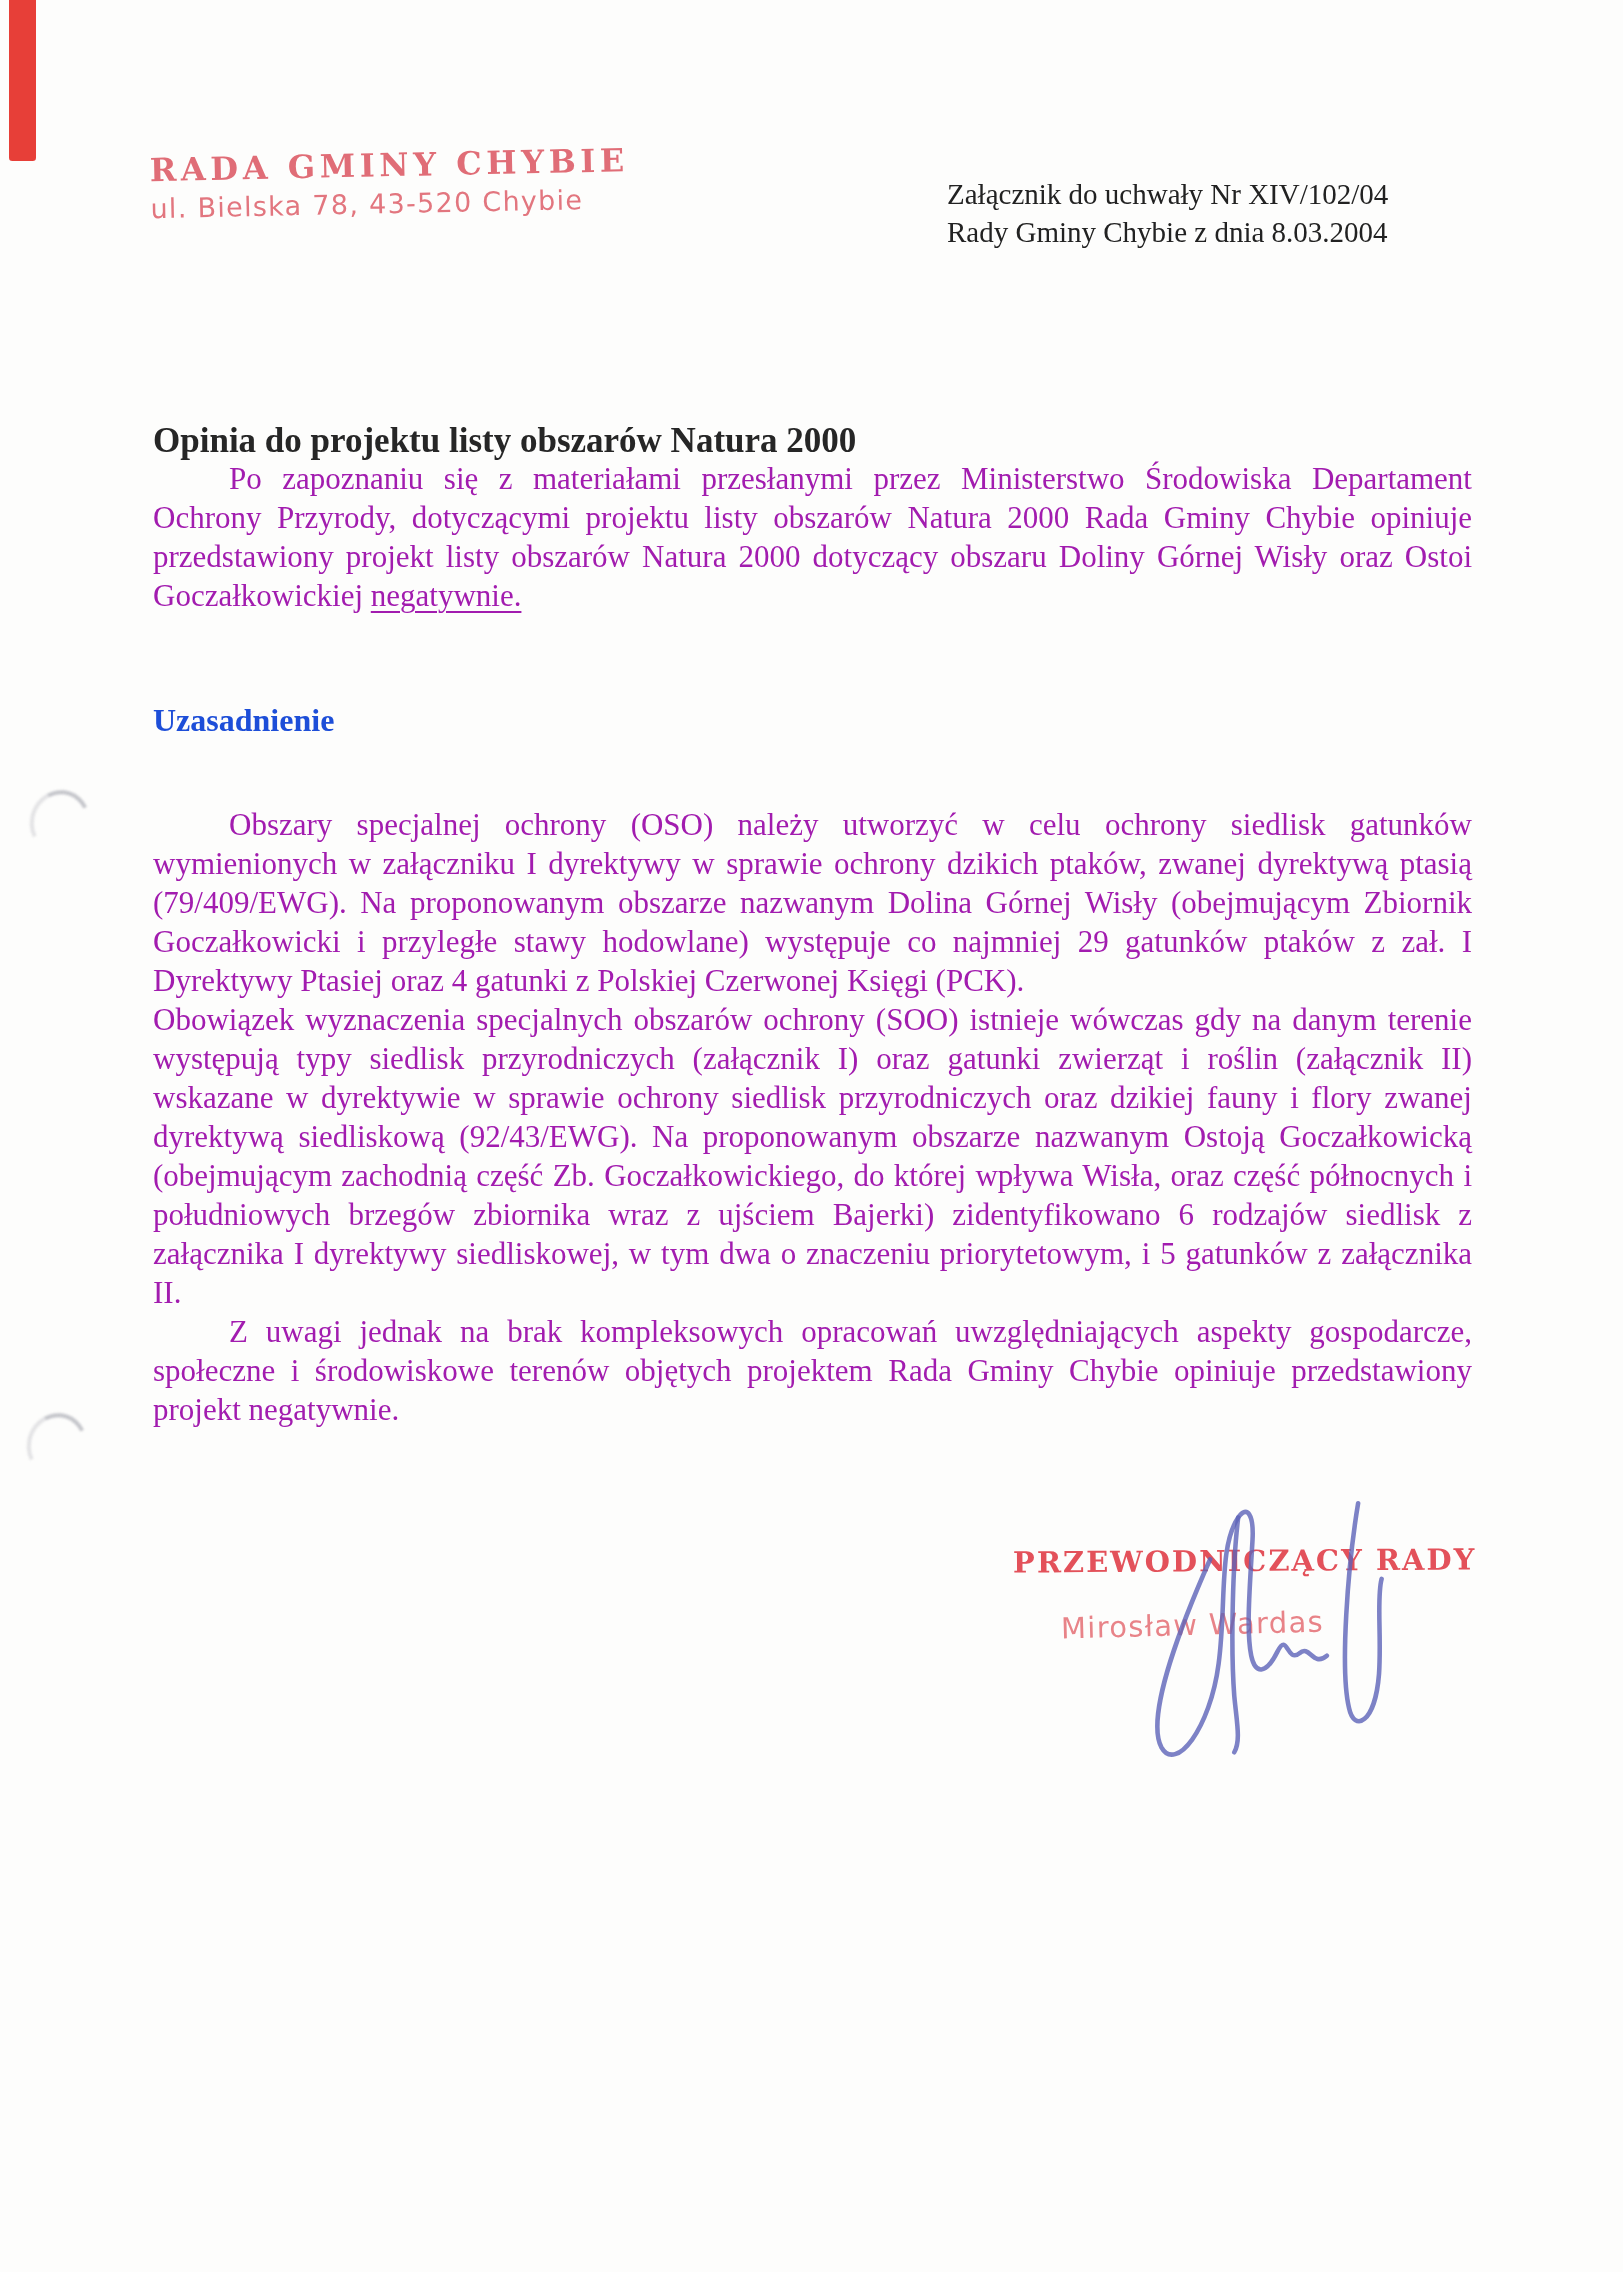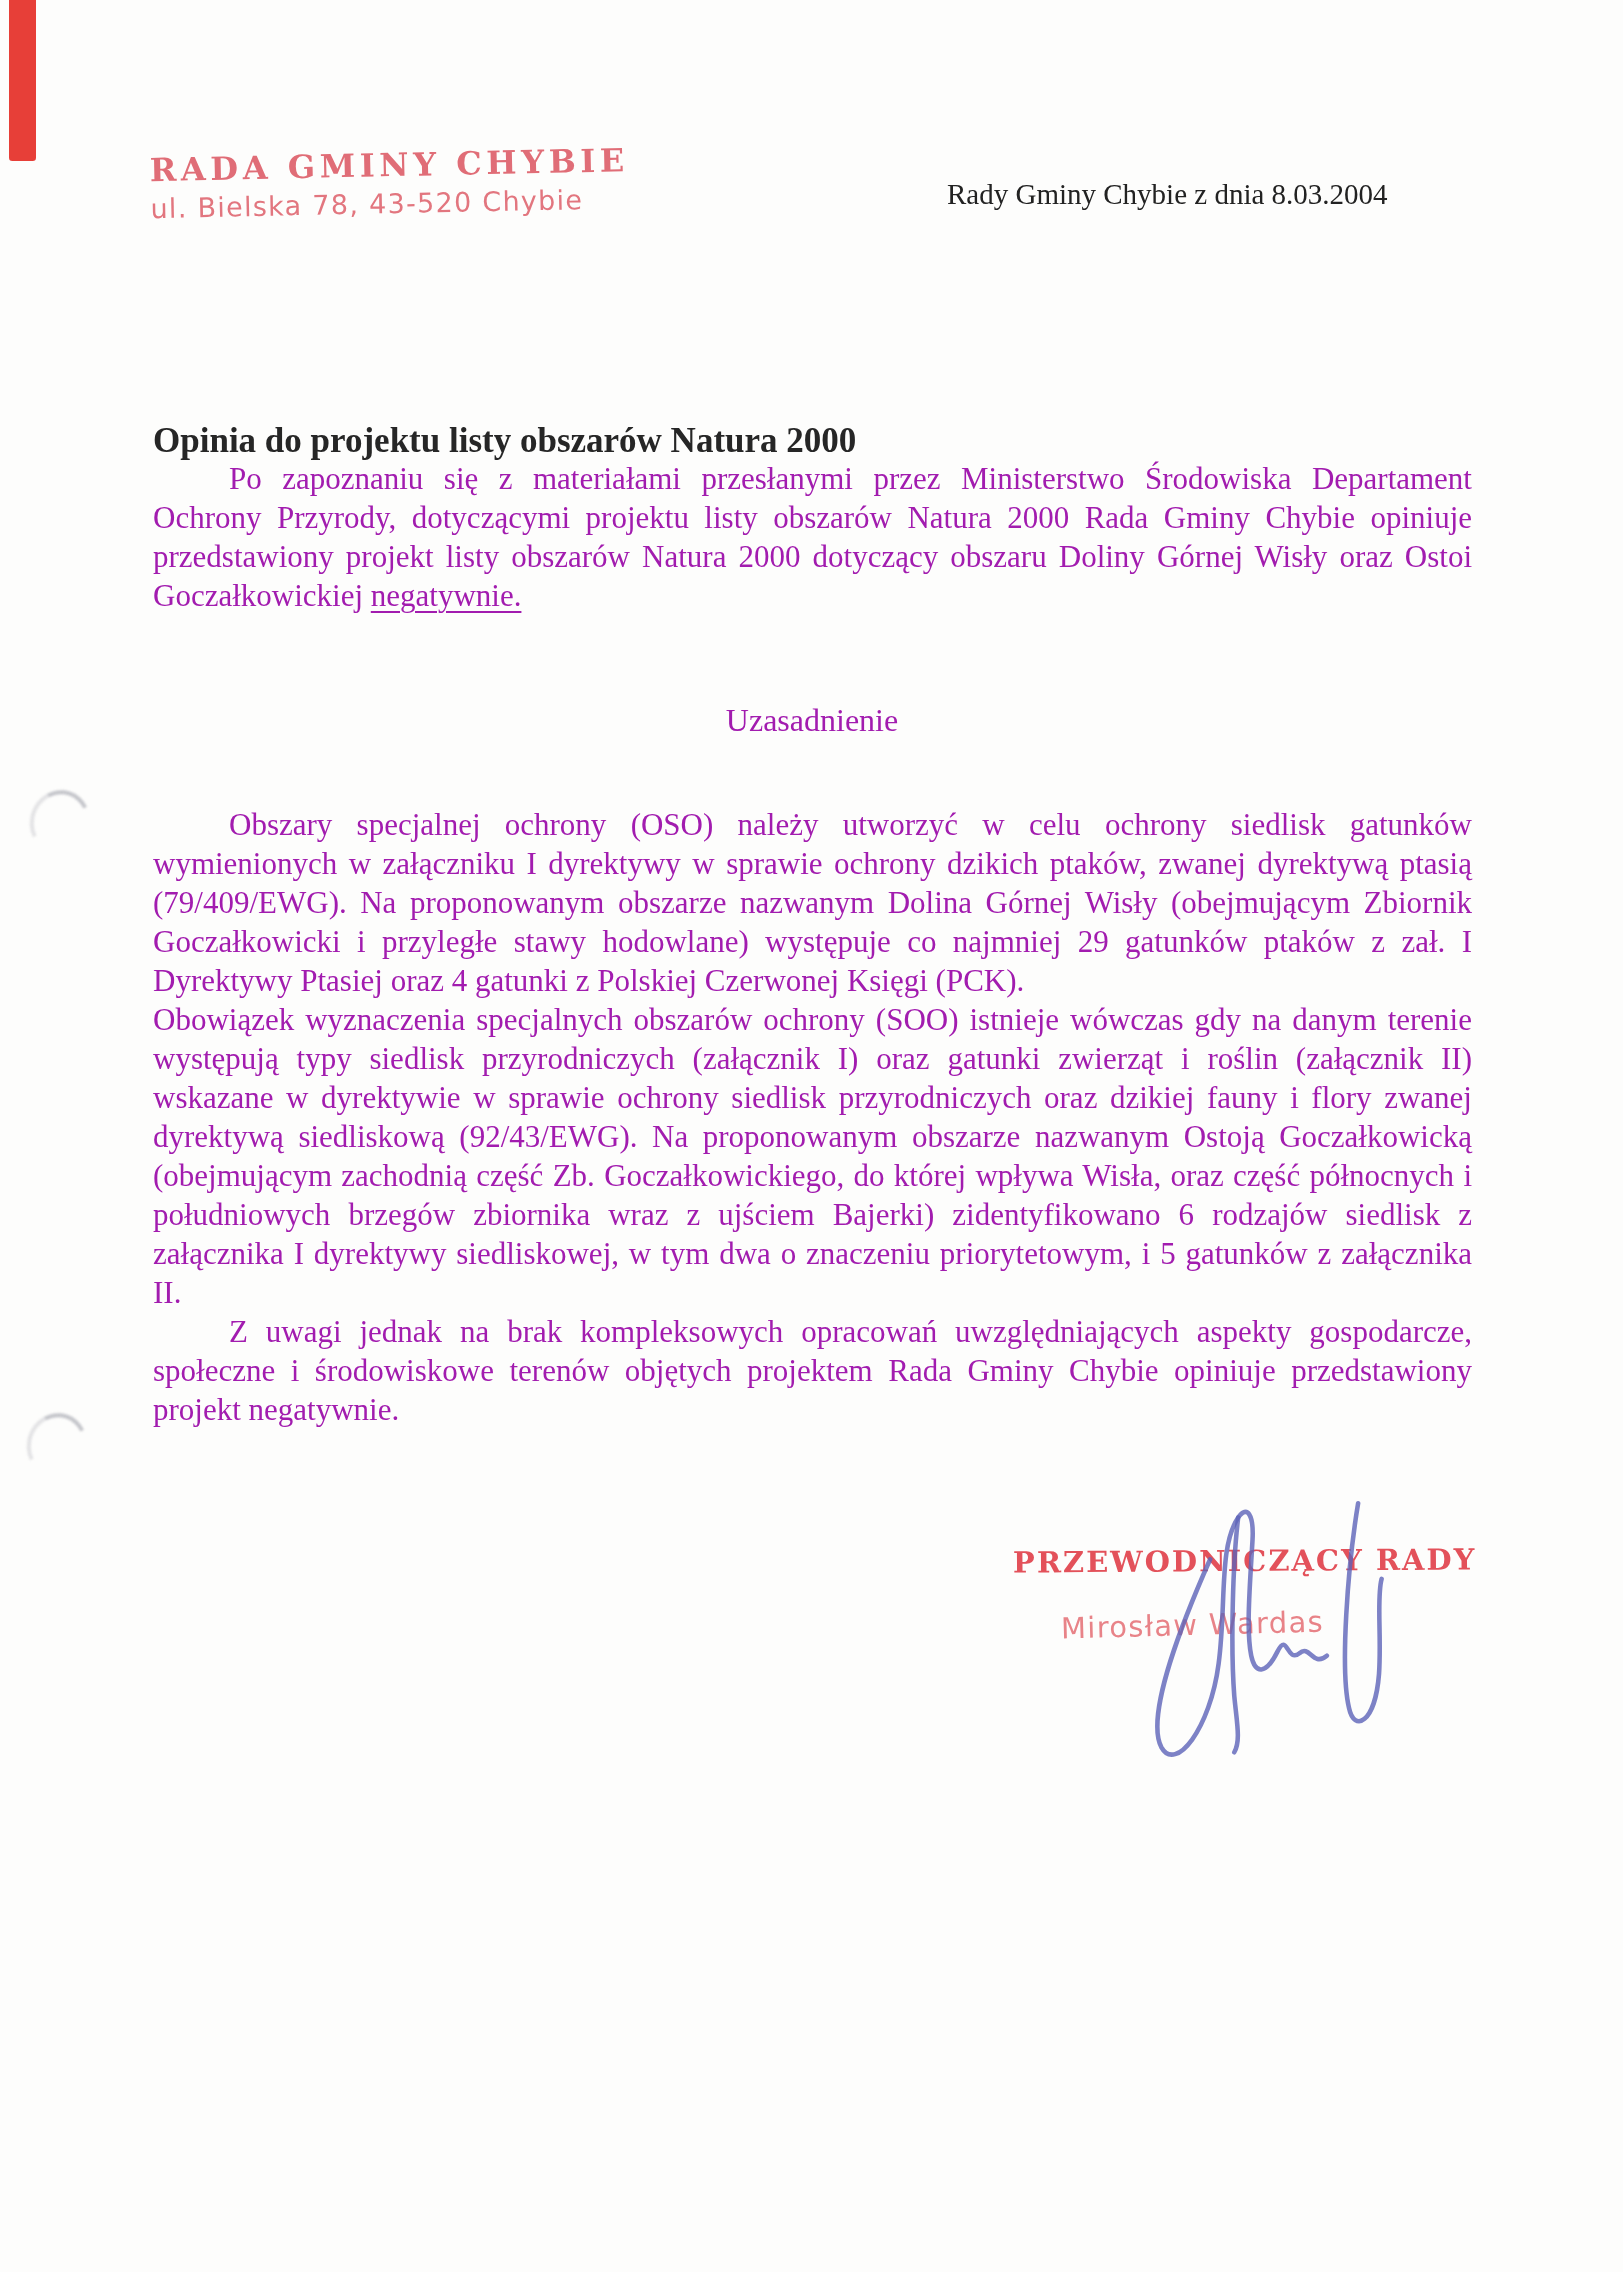--- a/index.html
+++ b/index.html
@@ -44,21 +44,21 @@
   .para{
     position:absolute; left:153px; width:1319px;
     font-size:31px; line-height:39px;
     text-align:justify; color:#a21caf;
   }
   .para p{margin:0; text-align:justify;}
   .para p.indent{text-indent:76px;}
   .p1{top:459px;}
   .section-heading{
     position:absolute; left:153px; top:702px; width:1318px;
-    text-align:center; font-weight:normal; font-size:32px; color:#a21caf;
+    text-align:left; font-weight:bold; font-size:32px; color:#1d4ed8;
   }
   .pbody{top:805px;}
   .underlined{
     text-decoration:underline;
     text-decoration-thickness:2px;
     text-underline-offset:5.2px;
   }
   
   .role-stamp{
     position:absolute; left:1013px; top:1544px;
@@ -99,20 +99,21 @@
 <div class="page">
 
   <div class="edge-mark"></div>
 
   <div class="sender-stamp">
     <div class="name">RADA GMINY CHYBIE</div>
     <div class="addr">ul. Bielska 78, 43-520 Chybie</div>
   </div>
 
   <div class="reference">
+    <div>Załącznik do uchwały Nr XIV/102/04</div>
     <div>Rady Gminy Chybie z dnia 8.03.2004</div>
   </div>
 
   <h1 class="doc-title">Opinia do projektu listy obszarów Natura 2000</h1>
 
   <div class="para p1">
     <p class="indent"><span>Po zapoznaniu się z materiałami przesłanymi przez Ministerstwo Środowiska Departament Ochrony Przyrody, dotyczącymi projektu listy obszarów Natura 2000 Rada Gminy Chybie opiniuje przedstawiony projekt listy obszarów Natura 2000 dotyczący obszaru Doliny Górnej Wisły oraz Ostoi Goczałkowickiej </span><span class="underlined">negatywnie.</span></p>
   </div>
 
   <div class="section-heading">Uzasadnienie</div>

